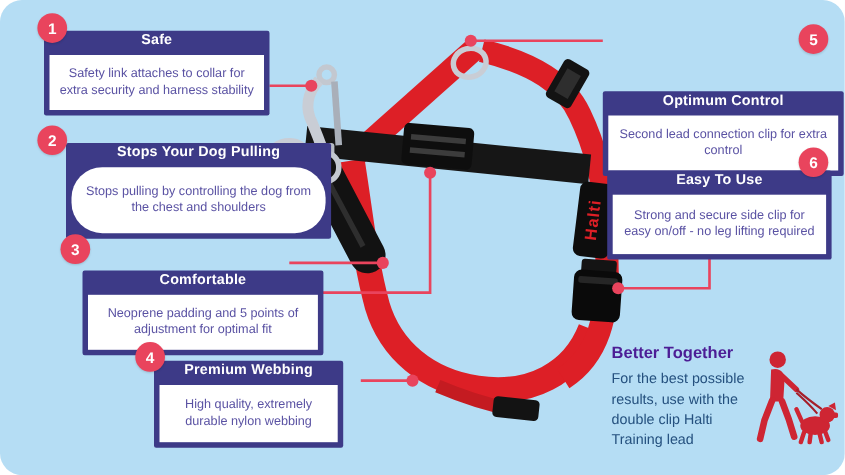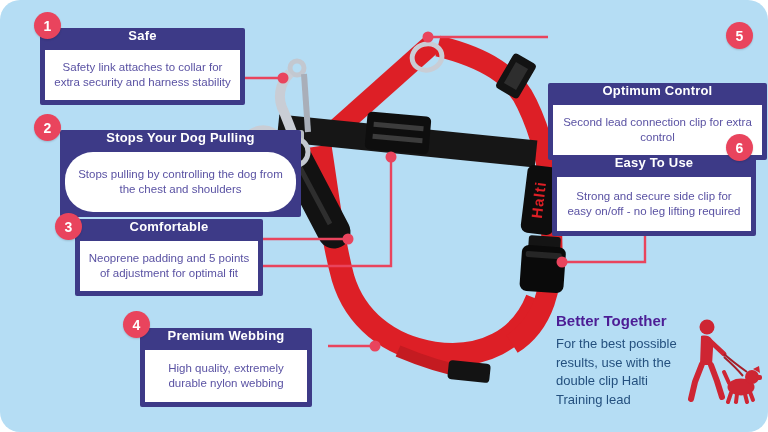--- a/index.html
+++ b/index.html
@@ -98,21 +98,21 @@
   <div class="callout" style="left:40px;top:28px;width:205px;">
     <div class="callout-header">Safe</div>
     <div class="callout-body" style="min-height:32px;">Safety link attaches to collar for extra security and harness stability</div>
   </div>
 
   <div class="callout" style="left:60px;top:130px;width:241px;">
     <div class="callout-header">Stops Your Dog Pulling</div>
     <div class="callout-body" style="min-height:42px;border-radius:28px;">Stops pulling by controlling the dog from the chest and shoulders</div>
   </div>
 
-  <div class="callout" style="left:75px;top:219px;width:188px;">
+  <div class="callout" style="left:75px;top:246px;width:219px;">
     <div class="callout-header">Comfortable</div>
     <div class="callout-body" style="min-height:32px;">Neoprene padding and 5 points of adjustment for optimal fit</div>
   </div>
 
   <div class="callout" style="left:140px;top:328px;width:172px;">
     <div class="callout-header">Premium Webbing</div>
     <div class="callout-body" style="min-height:34px;">High quality, extremely durable nylon webbing</div>
   </div>
 
   <div class="callout" style="left:548px;top:35px;width:219px;margin-top:48px;">

